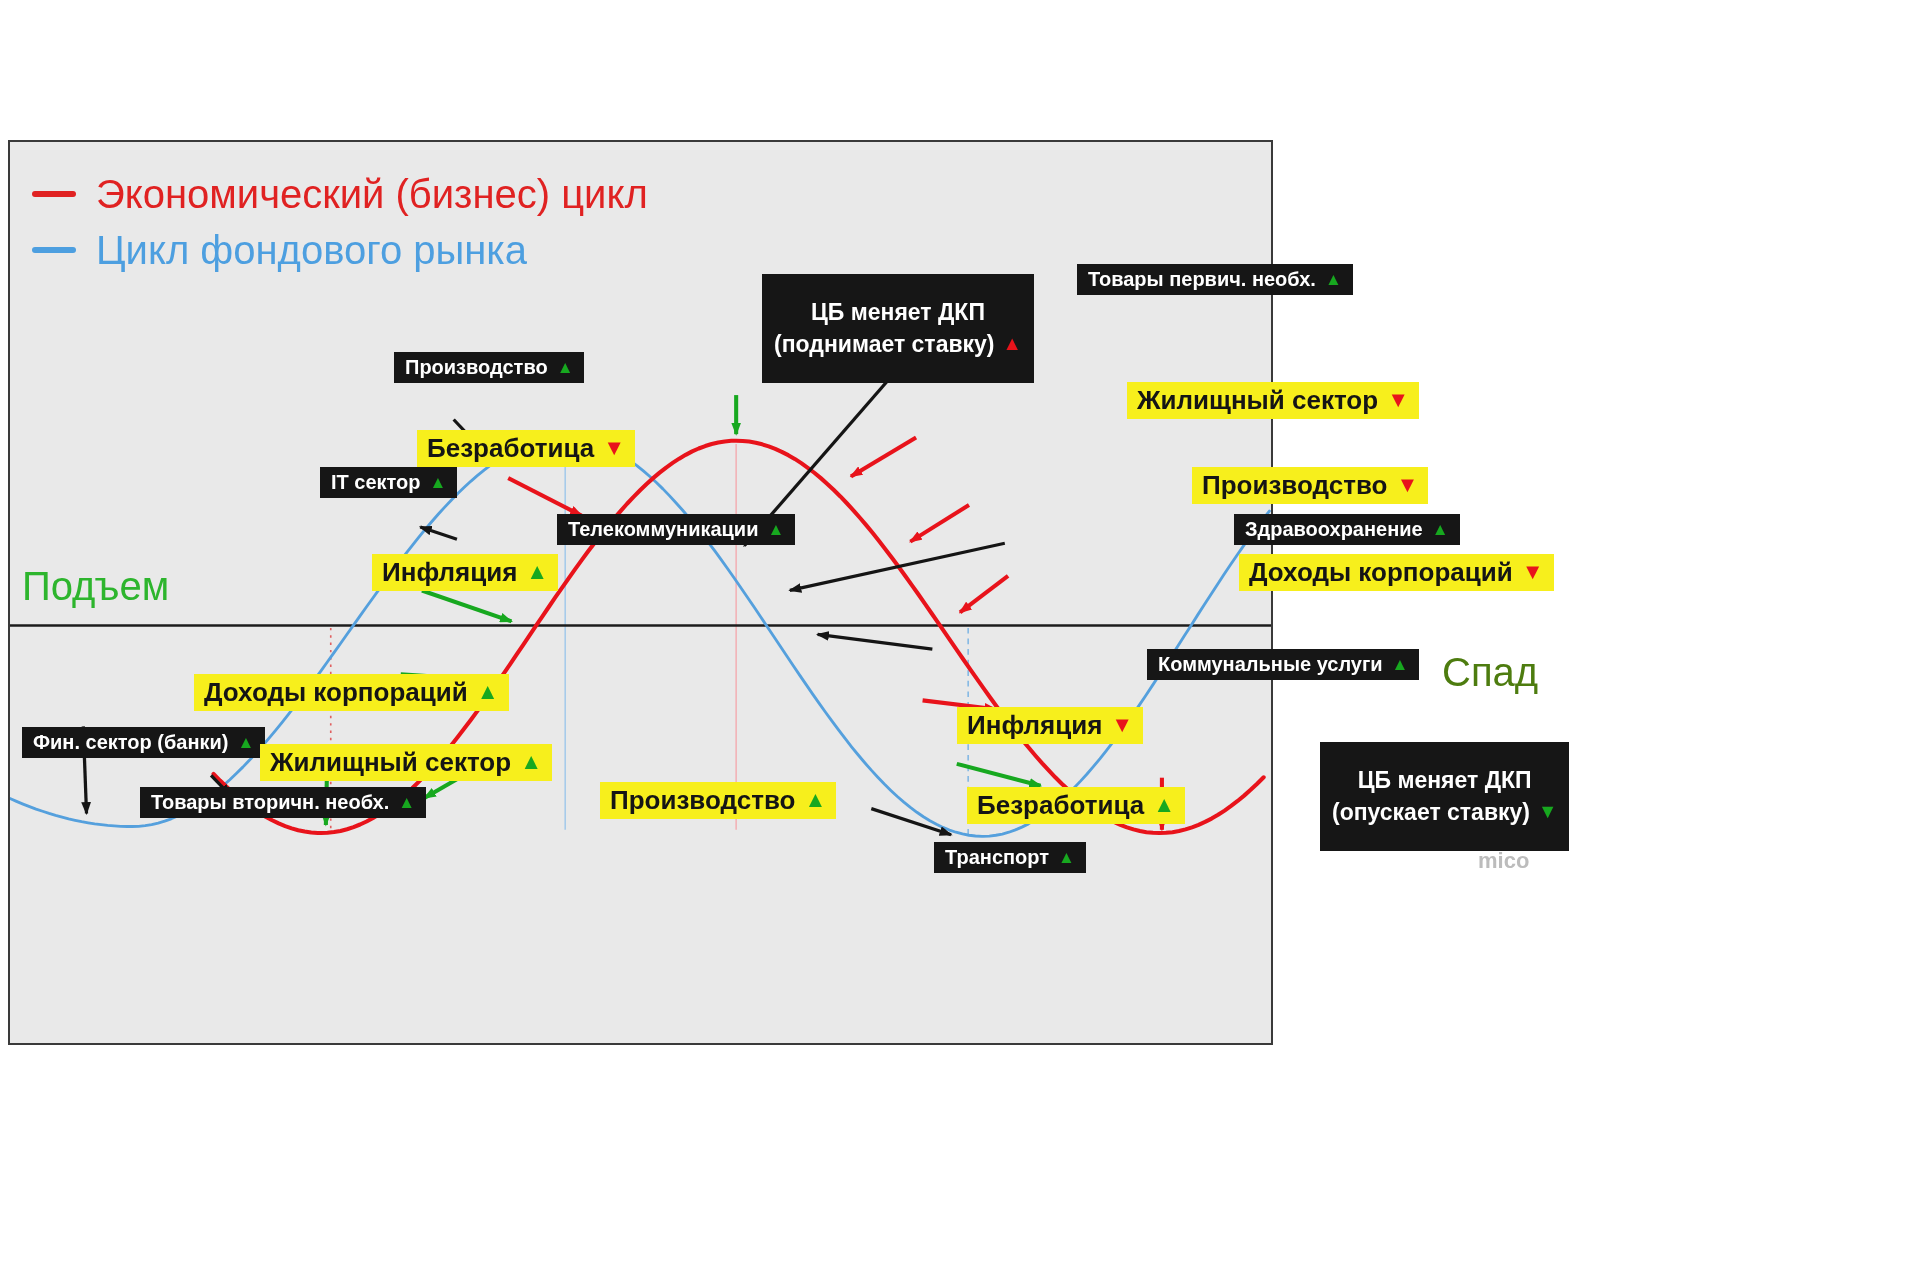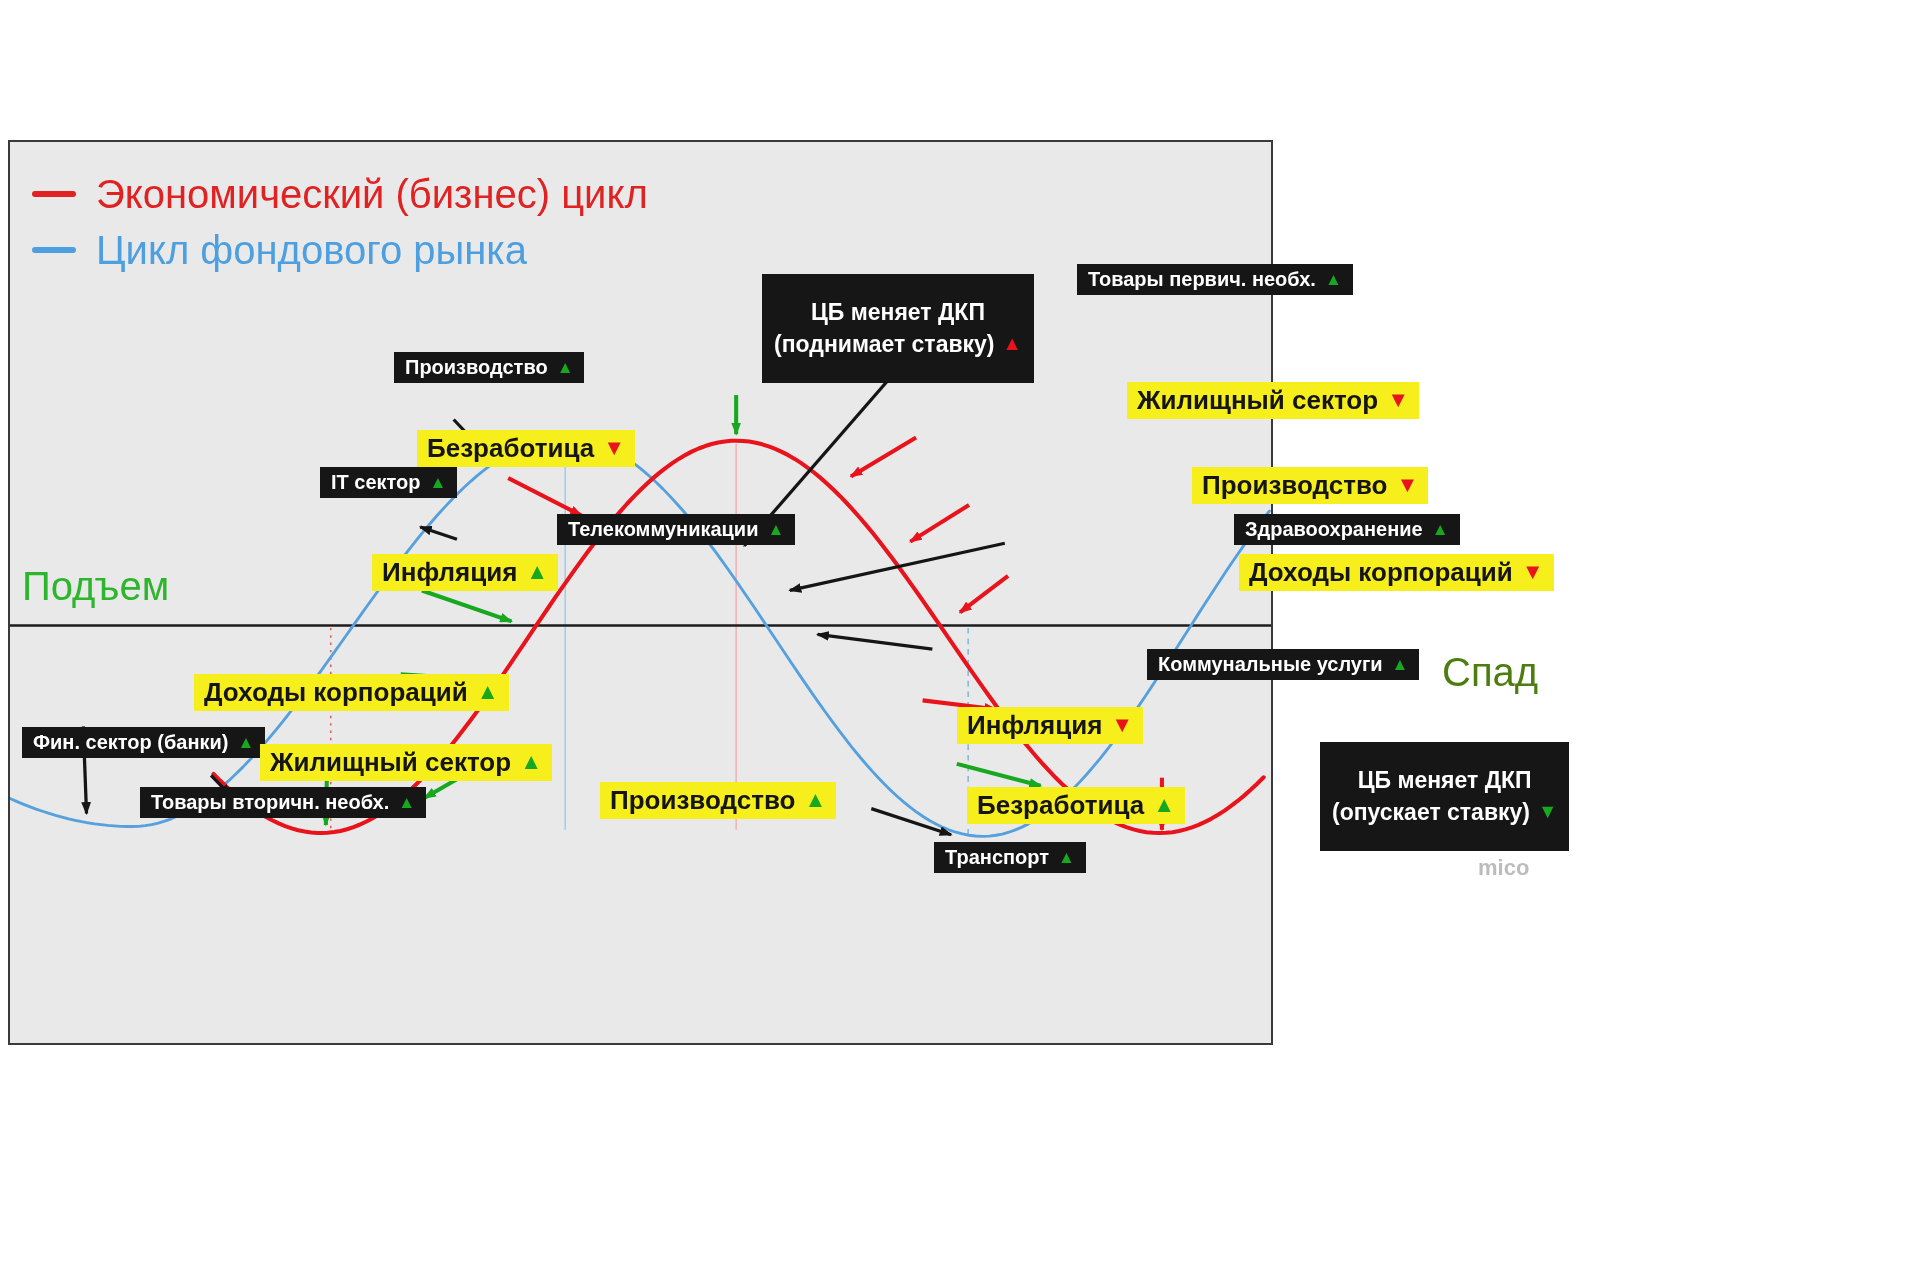--- a/index.html
+++ b/index.html
@@ -24,21 +24,21 @@
   .bk  { background:#161616; color:#ffffff; font-size:20px; padding:4px 11px; }
   .bk.big { font-size:23px; flex-direction:column; gap:3px; padding:24px 12px;
             line-height:1.25; text-align:center; }
   .row { display:flex; align-items:center; gap:8px; }
   .tri { font-size:0.85em; line-height:1; }
   .tg  { color:#17a81f; }
   .tr  { color:#e8131b; }
 
   .phase { position:absolute; font-size:40px; font-weight:400; z-index:2; line-height:1; }
   .watermark { position:absolute; left:1468px; top:706px; color:#bcbcbc;
-               font-size:22px; z-index:2; font-weight:700;margin-top:7px; }
+               font-size:22px; z-index:2; font-weight:700; }
 </style>
 </head>
 <body>
 
 <div id="diagram">
 
   <svg id="cv" viewBox="0 0 1549 905">
     <defs>
       <marker id="mkb" markerWidth="16" markerHeight="12" refX="14" refY="6" orient="auto" markerUnits="userSpaceOnUse">
         <path d="M0,0 L16,6 L0,12 Z" fill="#151515"></path>

